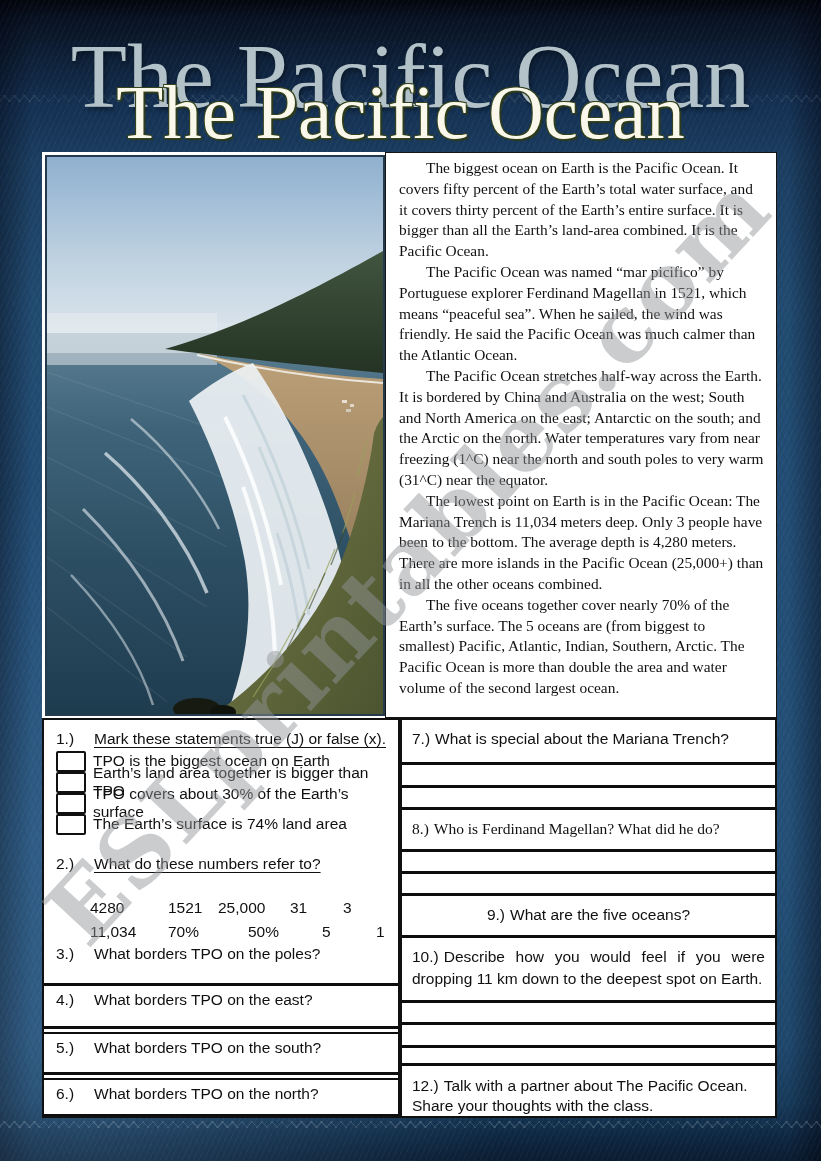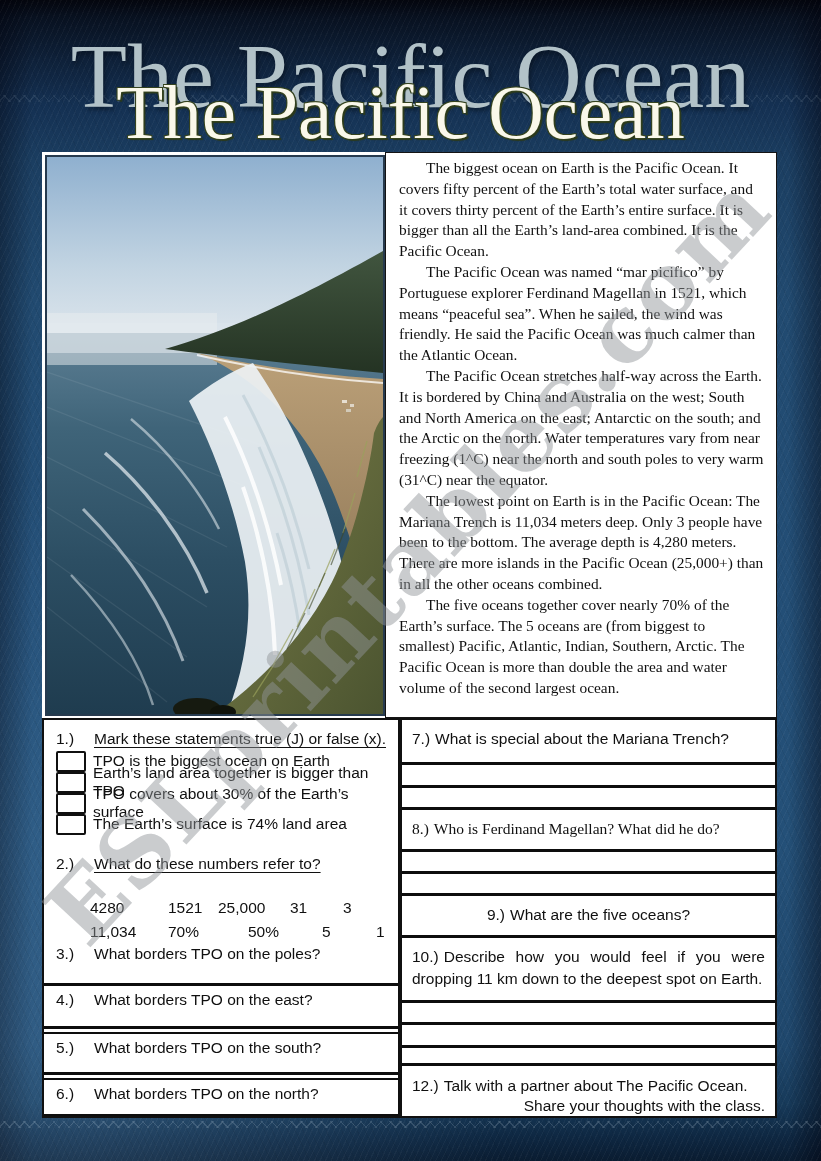--- a/index.html
+++ b/index.html
@@ -83,21 +83,21 @@
   .qline{height:20px;white-space:nowrap;overflow:hidden;}
   .qline .n{margin-right:5px;}
   .r-a{margin-top:12px;} .r-b{margin-top:20px;} .r-c{margin-top:19px;}
   .r-q8{margin-top:10px;font-family:Liberation Serif, serif;} .r-l8a{margin-top:9px;} .r-l8b{margin-top:19px;} .r-l8c{margin-top:19px;}
   .r-q9{margin-top:10px;text-align:center;} .r-l9{margin-top:9px;}
   .q10{margin-top:8px;line-height:22px;text-align:justify;}
   .q10 .n{margin-right:5px;}
   .r-lA{margin-top:10px;} .r-lB{margin-top:19px;} .r-lC{margin-top:20px;} .r-lD{margin-top:15px;}
   .q12{margin-top:11px;height:19px;white-space:nowrap;}
   .q12 .n{margin-right:5px;}
-  .q12b{height:19px;text-align:right;margin-top:1px;}
+  .q12b{height:19px;text-align:left;margin-top:1px;}
 
   .watermark{
     position:absolute;left:408px;top:560px;z-index:9;pointer-events:none;
     transform:translate(-50%,-50%) rotate(-47deg);
     font-family:"DejaVu Serif","Liberation Serif",serif;font-weight:bold;
     font-size:92px;letter-spacing:2px;white-space:nowrap;
     color:rgba(145,148,152,.48);
   }
 </style>
 </head>

